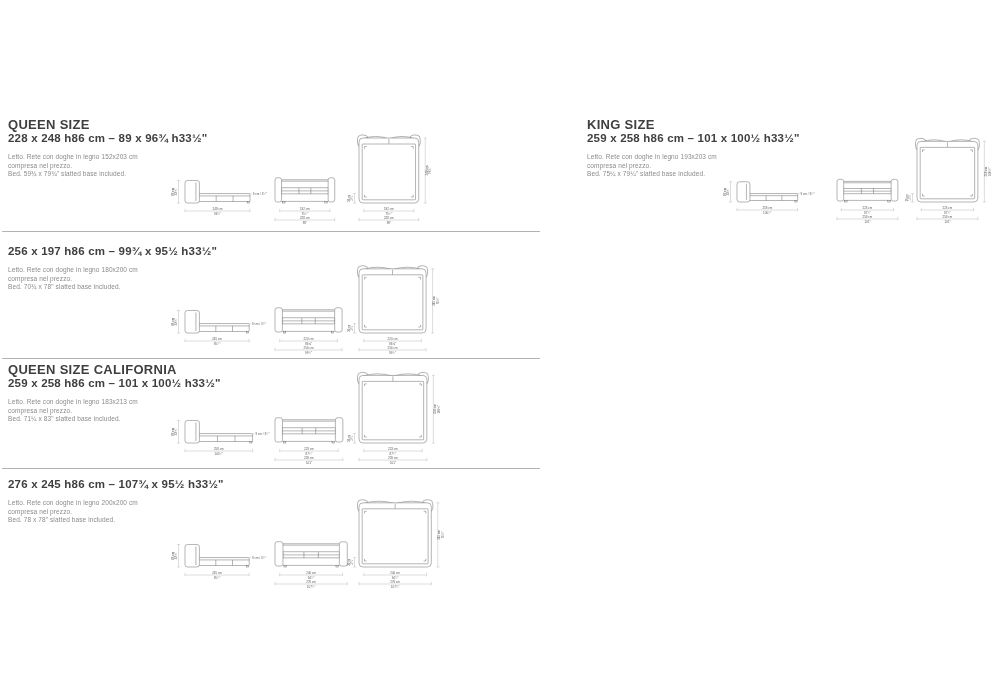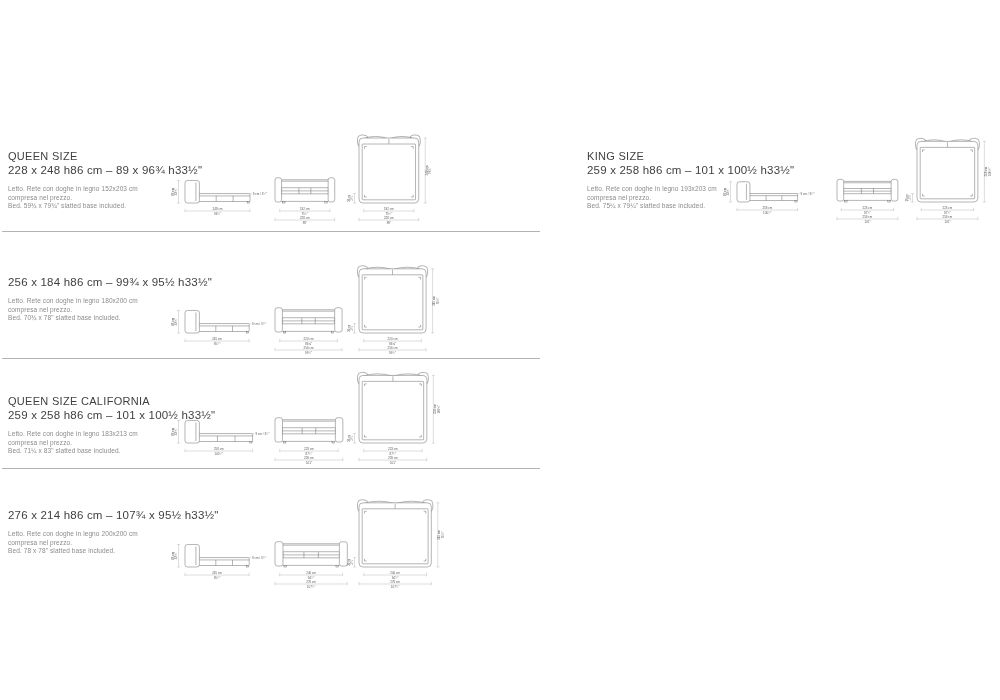--- a/index.html
+++ b/index.html
@@ -1,20 +1,20 @@
 <!DOCTYPE html>
 <html><head>
 <meta charset="utf-8">
 <style>
   html,body{margin:0;padding:0;background:#fff;}
   .page{position:relative;width:1000px;height:700px;background:#ffffff;overflow:hidden;
         font-family:"Liberation Sans",sans-serif;}
   .section-text{position:absolute;}
-  .sec-title{font-size:11px;line-height:13px;font-weight:400;color:#3f3f3f;letter-spacing:.3px;margin-top:32px;}
-  .sec-size{font-size:11.5px;line-height:13px;font-weight:400;color:#3f3f3f;letter-spacing:.2px;margin-top:1px;}
+  .sec-title{font-size:13px;line-height:13px;font-weight:700;color:#3f3f3f;letter-spacing:.3px;}
+  .sec-size{font-size:11.5px;line-height:13px;font-weight:700;color:#3f3f3f;letter-spacing:.2px;margin-top:1px;}
   .sec-desc{margin-top:8px;font-size:6.5px;line-height:8.6px;color:#8b8b8b;font-weight:400;letter-spacing:.1px;}
   .divider{position:absolute;left:2px;width:538px;height:1px;background:#b3b3b3;}
   svg{position:absolute;overflow:visible;}
   text{font-family:"Liberation Sans",sans-serif;fill:#5a5a5a;}
 </style>
 </head>
 <body>
 
 <div class="page">
 
@@ -100,21 +100,21 @@
       <line x1="184" y1="102" x2="243.736" y2="102" stroke="#9c9c9c" stroke-width="0.35" fill="none"></line>
       <line x1="184" y1="99.8" x2="184" y2="103.2" stroke="#9c9c9c" stroke-width="0.35" fill="none"></line>
       <line x1="243.736" y1="99.8" x2="243.736" y2="103.2" stroke="#9c9c9c" stroke-width="0.35" fill="none"></line>
       <text x="213.868" y="100.6" text-anchor="middle" font-size="3" fill="#5a5a5a">228 cm</text>
       <text x="213.868" y="106.4" text-anchor="middle" font-size="3" fill="#5a5a5a">89"</text>
     </svg>
   <div class="divider" style="top:231px;"></div>
 
   <div class="section-text" style="left:8px;top:244px;">
     <div class="sec-title"></div>
-    <div class="sec-size">256 x 184 h86 cm – 99¾ x 95½ h33½"</div>
+    <div class="sec-size">256 x 197 h86 cm – 99¾ x 95½ h33½"</div>
     <div class="sec-desc">
       <div>Letto. Rete con doghe in legno 180x200 cm</div>
       <div>compresa nel prezzo.</div>
       <div>Bed. 70¾ x 78" slatted base included.</div>
     </div>
   </div>
   <svg id="svg-1" width="300" height="112" viewBox="0 0 300 112" style="left:175px;top:248px;">
       <rect x="17.21024" y="75.568" width="56.97976" height="7.932" rx="0.6" ry="0.6" stroke="#6a6a6a" stroke-width="0.5" fill="#ffffff"></rect>
       <line x1="17.21024" y1="77.926" x2="74.19" y2="77.926" stroke="#6a6a6a" stroke-width="0.5" fill="none"></line>
       <line x1="40.8112" y1="77.926" x2="40.8112" y2="83.5" stroke="#6a6a6a" stroke-width="0.5" fill="none"></line>
@@ -274,21 +274,21 @@
       <line x1="184" y1="102" x2="251.858" y2="102" stroke="#9c9c9c" stroke-width="0.35" fill="none"></line>
       <line x1="184" y1="99.8" x2="184" y2="103.2" stroke="#9c9c9c" stroke-width="0.35" fill="none"></line>
       <line x1="251.858" y1="99.8" x2="251.858" y2="103.2" stroke="#9c9c9c" stroke-width="0.35" fill="none"></line>
       <text x="217.929" y="100.6" text-anchor="middle" font-size="3" fill="#5a5a5a">259 cm</text>
       <text x="217.929" y="106.4" text-anchor="middle" font-size="3" fill="#5a5a5a">101"</text>
     </svg>
   <div class="divider" style="top:468px;"></div>
 
   <div class="section-text" style="left:8px;top:477px;">
     <div class="sec-title"></div>
-    <div class="sec-size">276 x 214 h86 cm – 107¾ x 95½ h33½"</div>
+    <div class="sec-size">276 x 245 h86 cm – 107¾ x 95½ h33½"</div>
     <div class="sec-desc">
       <div>Letto. Rete con doghe in legno 200x200 cm</div>
       <div>compresa nel prezzo.</div>
       <div>Bed. 78 x 78" slatted base included.</div>
     </div>
   </div>
   <svg id="svg-3" width="300" height="112" viewBox="0 0 300 112" style="left:175px;top:482px;">
       <rect x="17.21024" y="75.568" width="56.97976" height="7.932" rx="0.6" ry="0.6" stroke="#6a6a6a" stroke-width="0.5" fill="#ffffff"></rect>
       <line x1="17.21024" y1="77.926" x2="74.19" y2="77.926" stroke="#6a6a6a" stroke-width="0.5" fill="none"></line>
       <line x1="40.8112" y1="77.926" x2="40.8112" y2="83.5" stroke="#6a6a6a" stroke-width="0.5" fill="none"></line>

